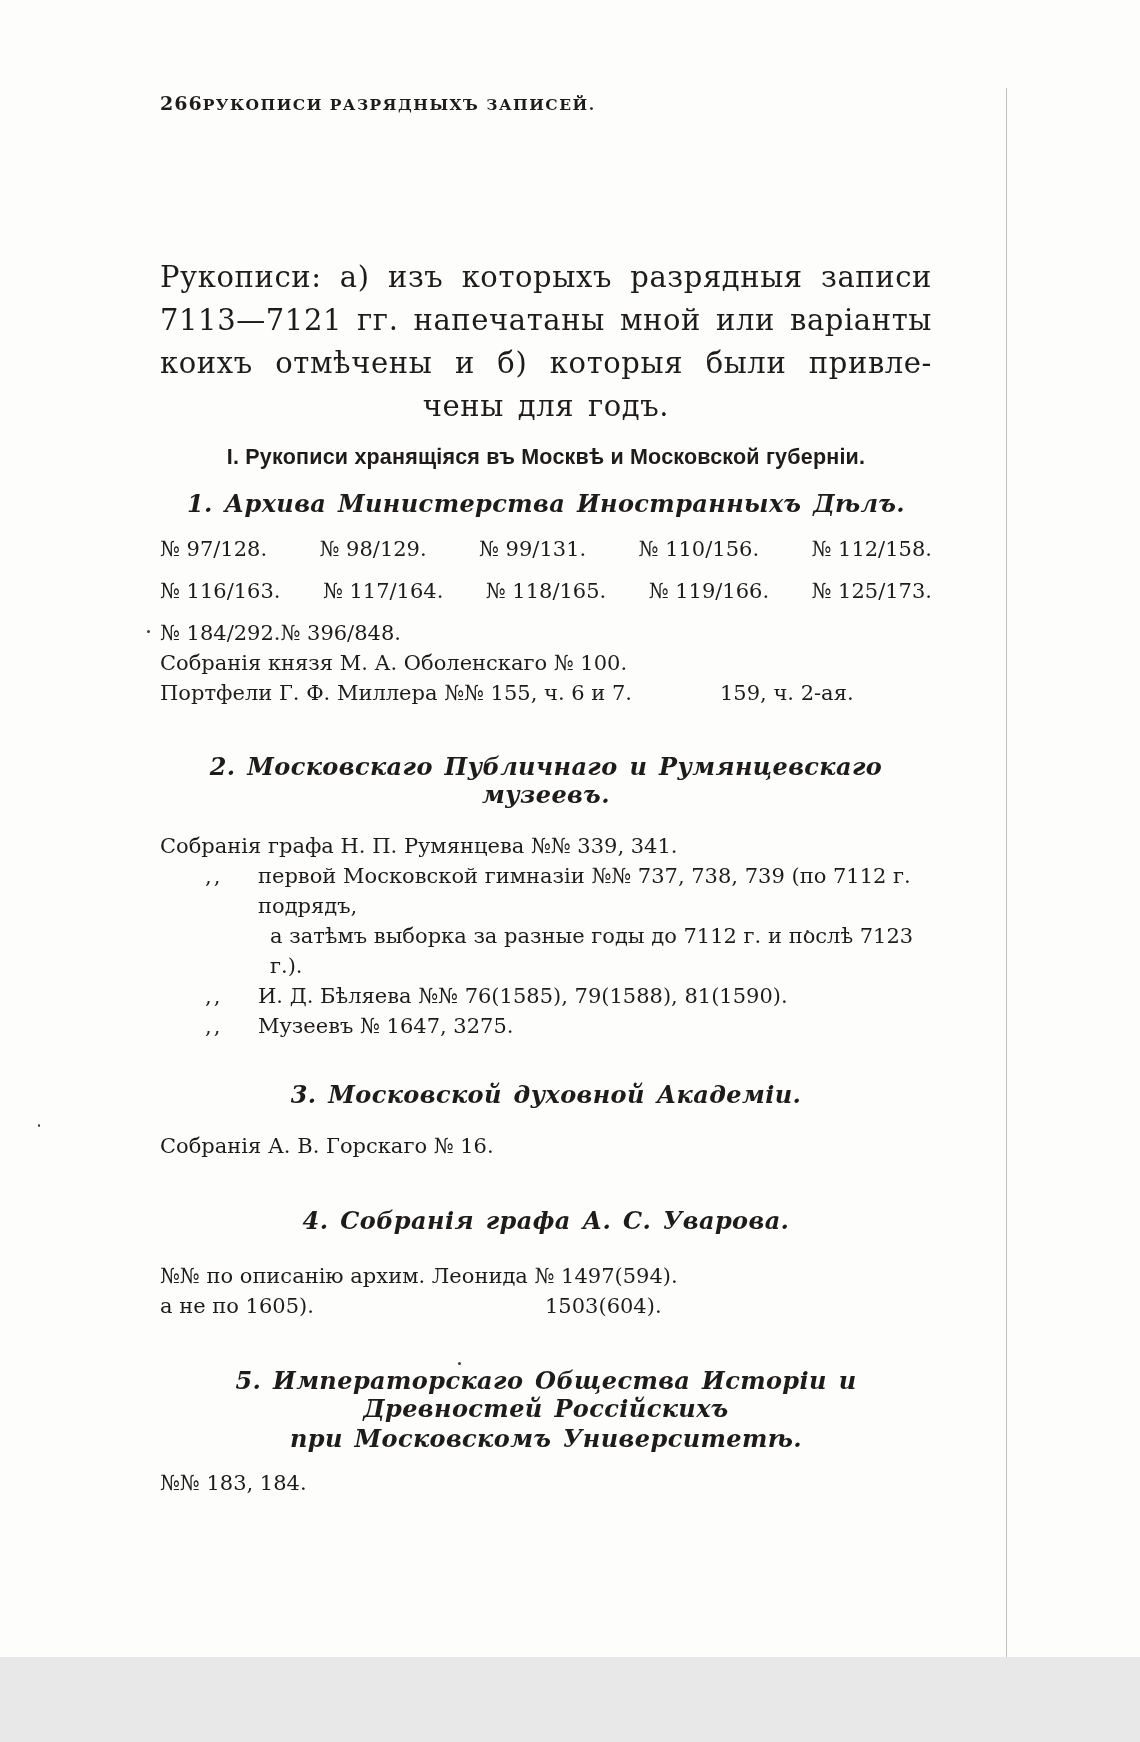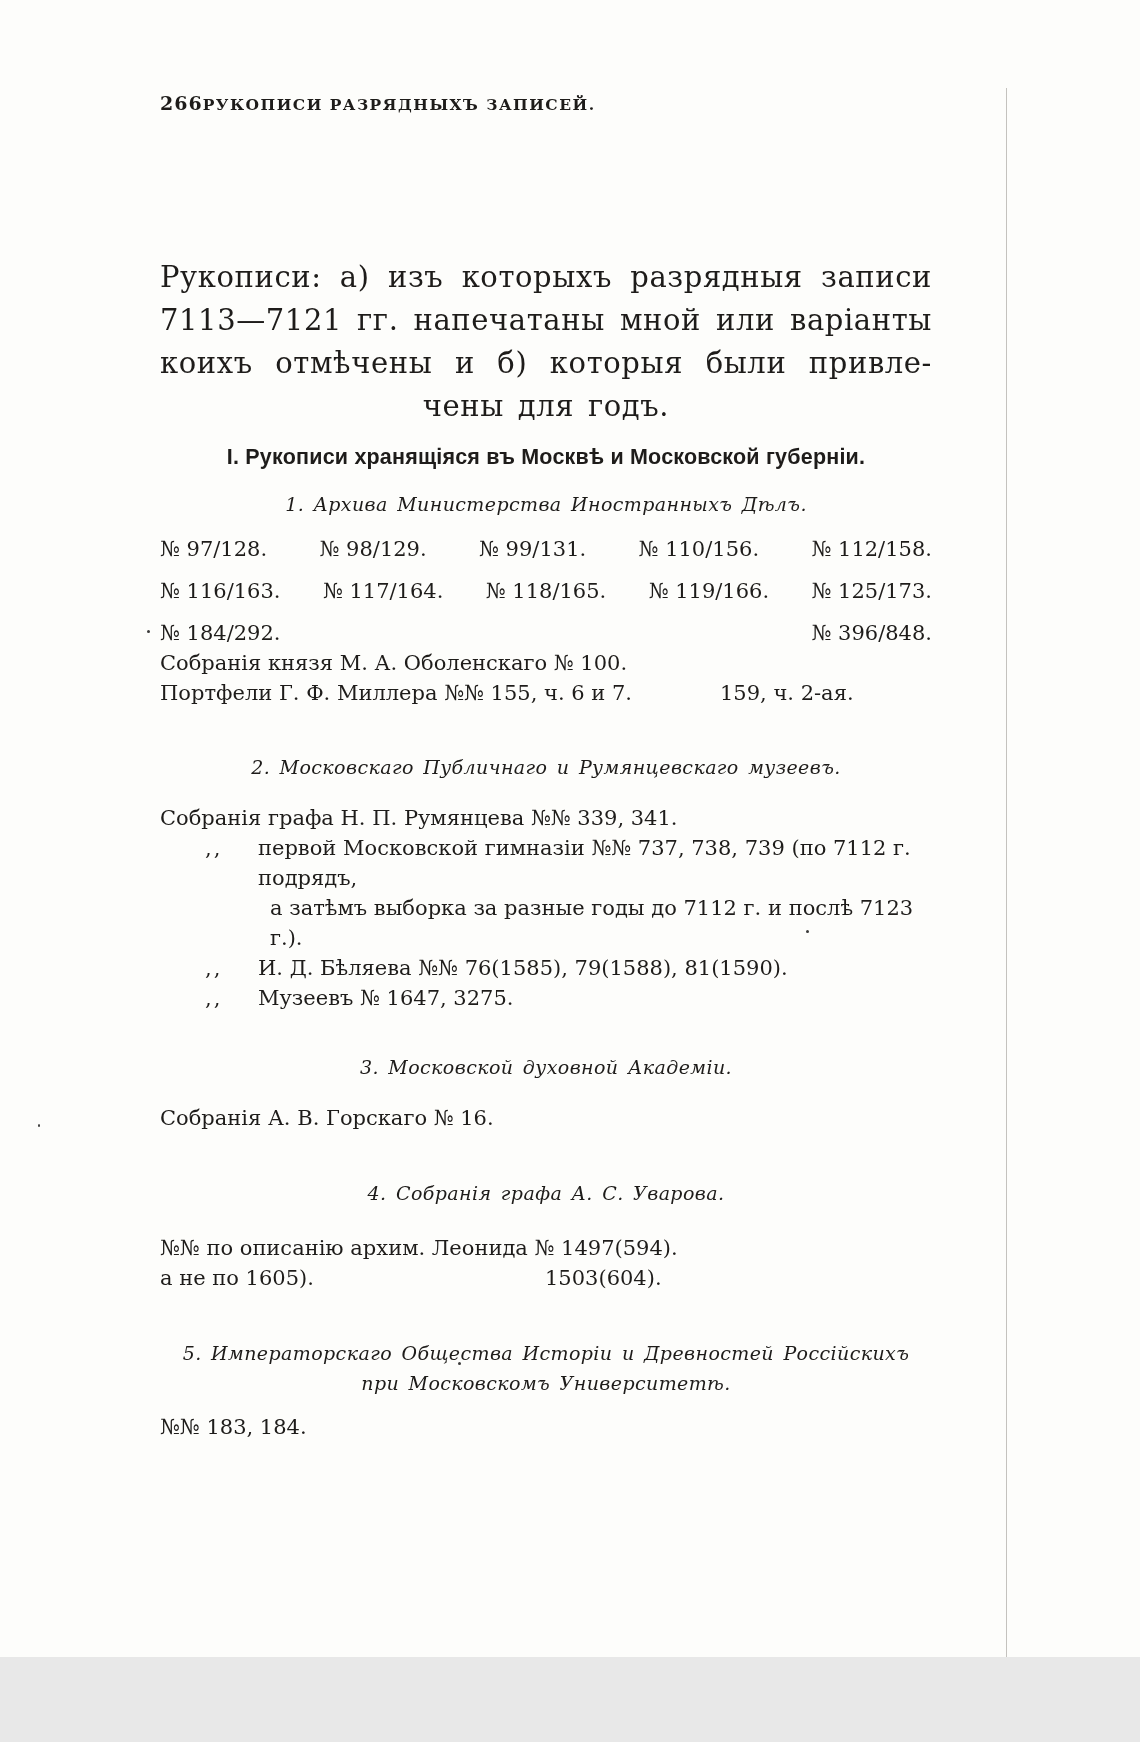--- a/index.html
+++ b/index.html
@@ -52,36 +52,36 @@
     font-family:"Liberation Sans", sans-serif;
     font-weight:bold;
     font-size:21.5px;
     line-height:26px;
     letter-spacing:0.2px;
   }
   .sec-title {
     margin:20px 0 0 0;
     text-align:center;
     font-style:italic;
-    font-weight:normal;
-    font-size:19px;
+    font-weight:bold;
+    font-size:24px;
     line-height:28px;
     letter-spacing:0.4px;
     word-spacing:3px;
   }
   .sec-title.mt45 { margin-top:45px; }
   .sec-title.mt40 { margin-top:40px; }
   .sec-title.mt46 { margin-top:46px; }
   .sec-title .tline { display:block; }
   .sec-title .tline + .tline { margin-top:2px; }
   
   .body-line { font-size:21px; line-height:30px; }
   .num-table { margin-top:16px; }
   .num-row { display:flex; justify-content:space-between; font-size:21px; line-height:30px;margin-top:12px; }
-  .num-row.partial { justify-content:space-between; }
+  .num-row.partial { justify-content:flex-start; }
   .mt22 { margin-top:22px; }
   .mt26 { margin-top:26px; }
   .mt15 { margin-top:15px; }
   .rel { position:relative; }
   .abs-right-560 { position:absolute; left:560px; top:0; }
   .abs-right-385 { position:absolute; left:385px; top:0; }
   
   .ditto-row { display:flex; font-size:21px; line-height:30px; }
   .ditto-mark { margin-left:45px; width:53px; flex:0 0 53px; letter-spacing:2px; }
   .ditto-body { flex:1; }

